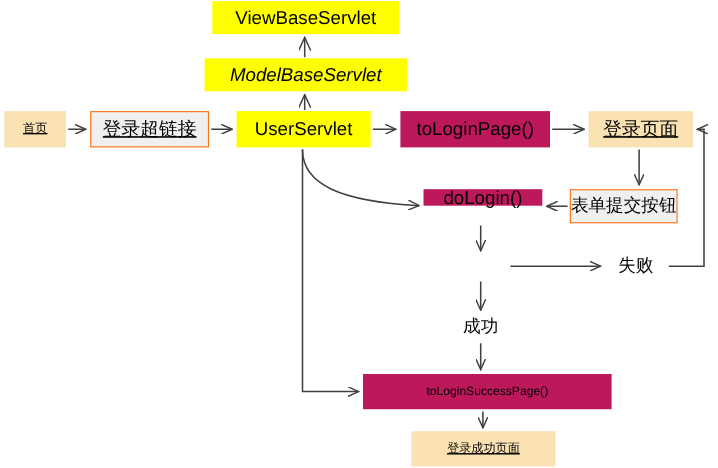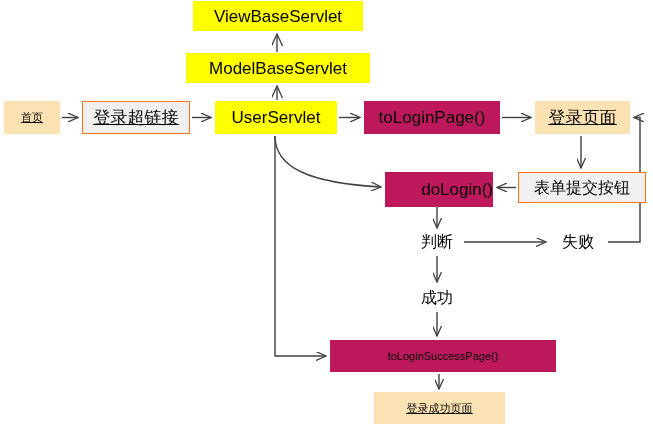--- a/index.html
+++ b/index.html
@@ -95,21 +95,21 @@
       <path d="M275,136 L275,356 L326,356" marker-end="url(#ah)"></path>
 
       <line x1="439" y1="374" x2="439" y2="389" marker-end="url(#ah)"></line>
     </g>
   </svg>
 
   <div class="node yellow" style="left:193px;top:1px;width:170px;height:30px;font-size:17px;">
     <span class="txt">ViewBaseServlet</span>
   </div>
 
-  <div class="node yellow" style="left:186px;top:53px;width:184px;height:30px;font-size:17px;">
+  <div class="node yellow" style="left:186px;top:53px;width:184px;height:30px;font-size:17px;font-style:italic;">
     <span class="txt">ModelBaseServlet</span>
   </div>
 
   <div class="node orange underline-label" style="left:4px;top:101px;width:56px;height:33px;font-size:11px;">
     <span class="txt">首页</span>
   </div>
 
   <div class="node gray underline-label" style="left:82px;top:101px;width:108px;height:33px;font-size:17px;">
     <span class="txt">登录超链接</span>
   </div>
@@ -119,31 +119,28 @@
   </div>
 
   <div class="node blue" style="left:364px;top:101px;width:136px;height:33px;font-size:17px;">
     <span class="txt">toLoginPage()</span>
   </div>
 
   <div class="node orange underline-label" style="left:535px;top:101px;width:95px;height:33px;font-size:17px;">
     <span class="txt">登录页面</span>
   </div>
 
-  <div class="node blue" style="left:385px;top:172px;width:108px;height:35px;font-size:17px;justify-content:flex-end;">
+  <div class="node blue" style="left:385px;top:172px;width:108px;height:15px;font-size:17px;">
     <span class="txt">doLogin()</span>
   </div>
 
-  <div class="node gray" style="left:518px;top:172px;width:128px;height:31px;font-size:16px;">
+  <div class="node gray" style="left:518px;top:172px;width:98px;height:31px;font-size:16px;">
     <span class="txt">表单提交按钮</span>
   </div>
 
-  <div class="node plain" style="left:410px;top:230px;width:54px;height:24px;font-size:16px;">
-    <span class="txt">判断</span>
-  </div>
 
   <div class="node plain" style="left:551px;top:230px;width:54px;height:24px;font-size:16px;">
     <span class="txt">失败</span>
   </div>
 
   <div class="node plain" style="left:410px;top:286px;width:54px;height:24px;font-size:16px;">
     <span class="txt">成功</span>
   </div>
 
   <div class="node blue" style="left:330px;top:340px;width:226px;height:32px;font-size:11px;">

